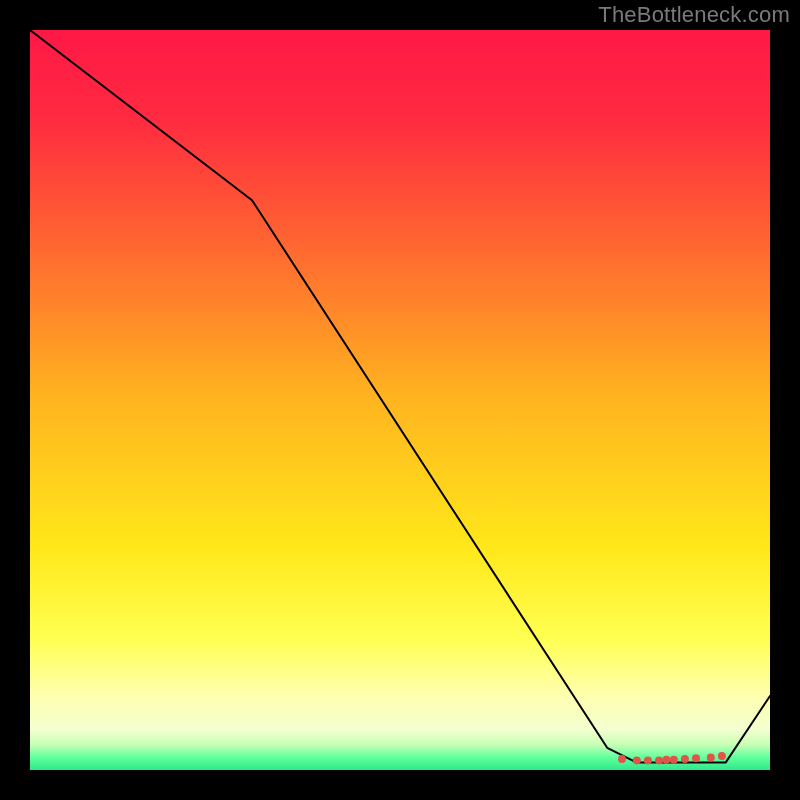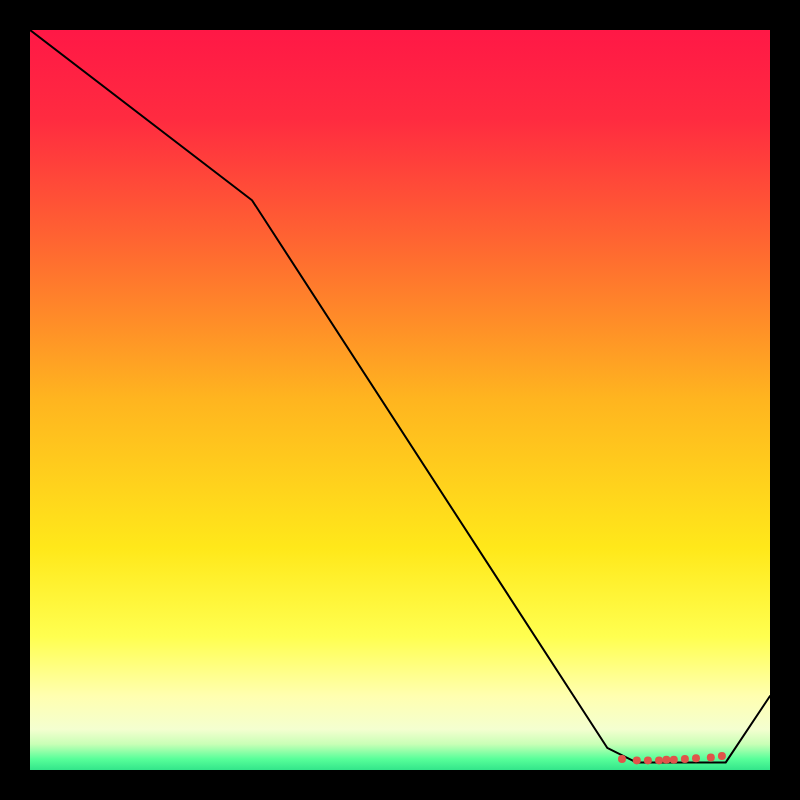--- a/index.html
+++ b/index.html
@@ -38,20 +38,21 @@
   svg {
     position: absolute;
     left: 0;
     top: 0;
   }
 </style>
 </head>
 <body>
 
 <div class="wrapper">
+  <div class="watermark">TheBottleneck.com</div>
 
   <div class="plot">
     <svg id="chart-svg" width="740" height="740" viewBox="0 0 740 740">
       <defs>
         <linearGradient id="bg-grad" x1="0" y1="0" x2="0" y2="1">
             <stop offset="0.00%" stop-color="#ff1846"></stop>
             <stop offset="12.00%" stop-color="#ff2b40"></stop>
             <stop offset="30.00%" stop-color="#ff6a30"></stop>
             <stop offset="50.00%" stop-color="#ffb51f"></stop>
             <stop offset="70.00%" stop-color="#ffe81a"></stop>

